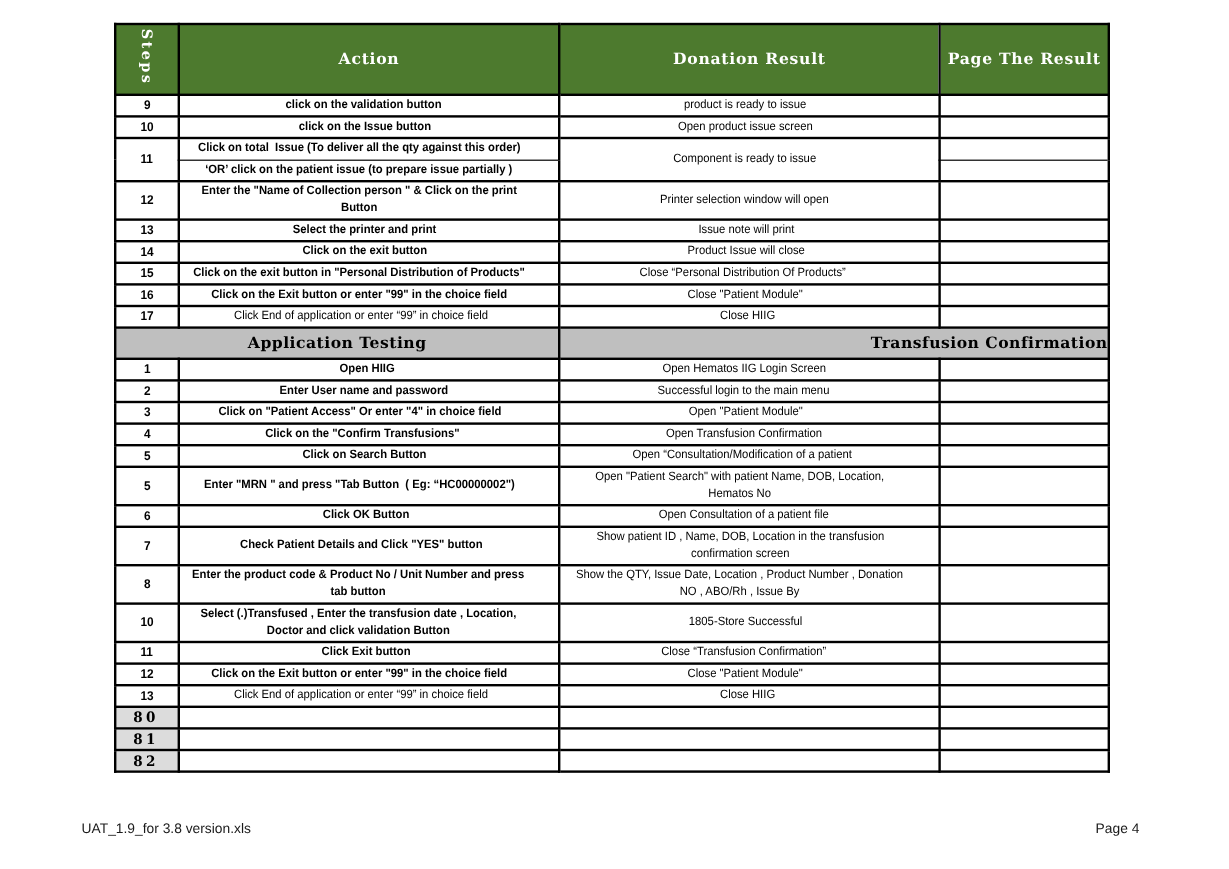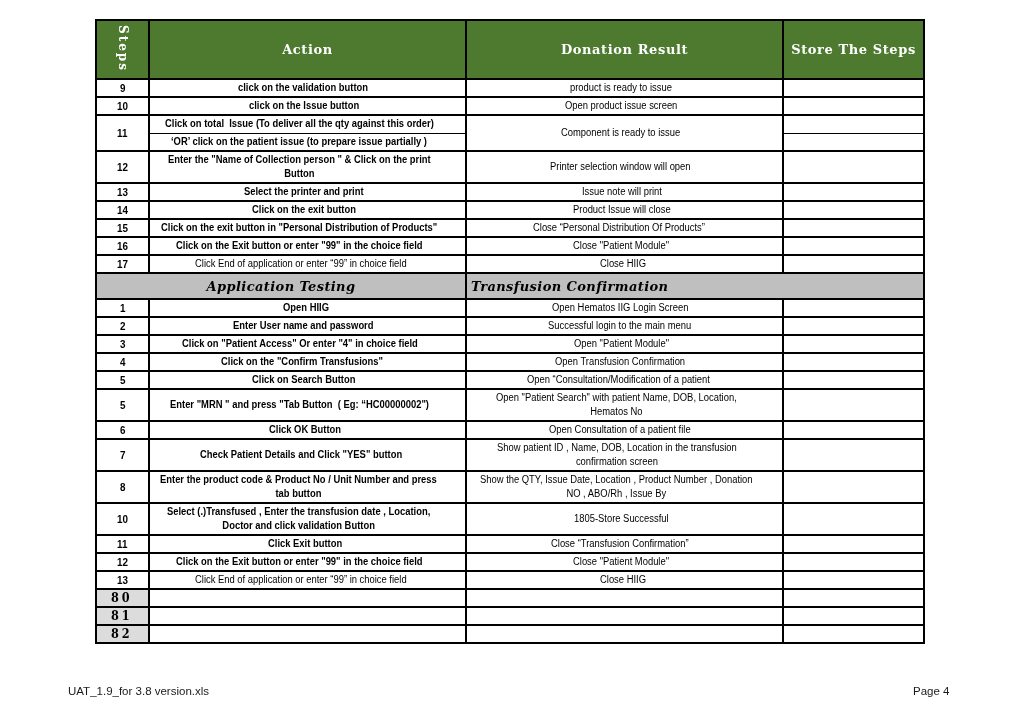--- a/index.html
+++ b/index.html
@@ -36,27 +36,27 @@
   td.store { background:#ffffff; }
   .ct {
     display:inline-block; white-space:pre; line-height:14px;
     transform:scaleX(0.94); transform-origin:0 50%;
   }
   tr.single { height:18px; }
   
   td.subtop { border-bottom-width:1px; }
   td.subbot { border-top-width:1px; }
   
-  tr.band { height:26px;font-style:italic; }
+  tr.band { height:26px; }
   tr.band td {
     background:#bfbfbf; font-family:"DejaVu Serif", serif;
     font-weight:bold; font-size:13px; color:#000; letter-spacing:0.4px;
   }
   td.band-left  { text-align:center; }
-  td.band-right { text-align:left; padding-left:4px; }
+  td.band-right { text-align:right; padding-left:24px; }
   
   tr.tail { height:18px;margin-top:17px; }
   td.step-tail {
     background:#dcdcdc; font-family:"DejaVu Serif", serif;
     font-weight:bold; font-size:12px; letter-spacing:3px; text-align:center;
   }
   
   .footer-left {
     position:absolute; left:68px; top:685px; font-size:11.5px; color:#1a1a1a;
   }
@@ -74,21 +74,21 @@
       <col style="width:53px">
         <col style="width:317px">
         <col style="width:317px">
         <col style="width:141px">
     </colgroup>
     <thead>
       <tr>
         <th><span class="vtext">Steps</span></th>
         <th>Action</th>
         <th>Donation Result</th>
-        <th>Store The Steps</th>
+        <th>Page The Result</th>
       </tr>
     </thead>
     <tbody id="sec1">
         <tr class="single">
           <td class="step"><span class="ct">9</span></td>
           <td class="act"><span class="ct">click on the validation button</span></td>
           <td class="exp"><span class="ct">product is ready to issue</span></td>
           <td class="store"></td>
         </tr>
         <tr class="single">

